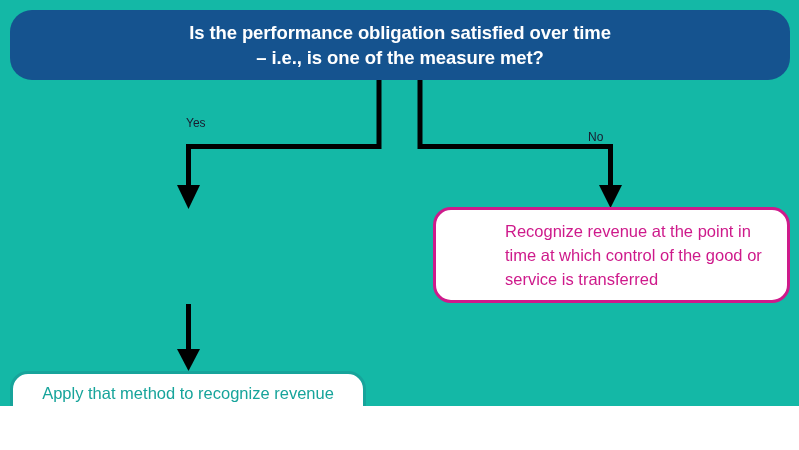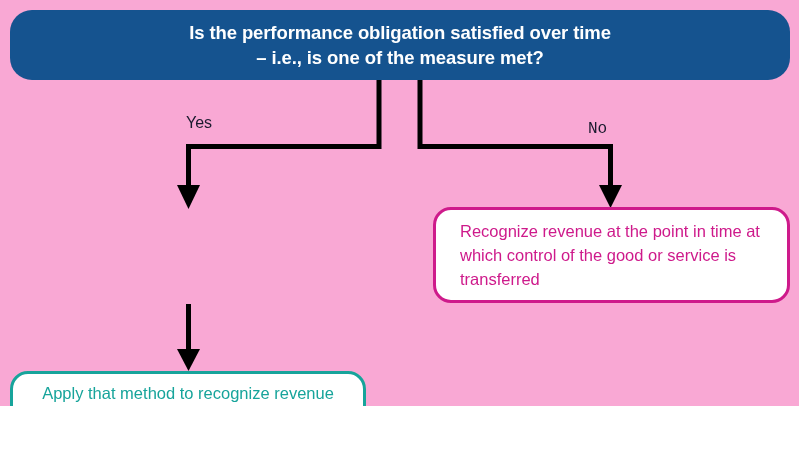--- a/index.html
+++ b/index.html
@@ -7,21 +7,21 @@
     padding: 0;
     background: #ffffff;
   }
   body {
     font-family: "Liberation Sans", sans-serif;
   }
   #canvas {
     position: relative;
     width: 799px;
     height: 406px;
-    background: #f9a8d4;
+    background: #14b8a6;
     overflow: hidden;
   }
 
   
   .decision-box {
     position: absolute;
     left: 10px;
     top: 10px;
     width: 780px;
     height: 70px;
@@ -90,32 +90,33 @@
     top: 207px;
     width: 357px;
     height: 96px;
     border-color: #CE1A8B;
   }
   #box-recognize .outcome-text {
     color: #CE1A8B;
     text-align: left;
     padding-left: 24px;
     padding-right: 10px;
+    margin-left: 45px;
   }
 
   
   .branch-label {
     position: absolute;
     color: #1A1A2E;
-    font-size: 16px;
+    font-size: 12px;
     line-height: 20px;
     white-space: nowrap;
   }
   #label-yes { left: 186px; top: 113px; }
-  #label-no  { left: 588px; top: 119px; font-family: Liberation Mono, monospace; }
+  #label-no  { left: 588px; top: 127px; }
 
   
   #connectors {
     position: absolute;
     left: 0;
     top: 0;
     width: 799px;
     height: 450px;
     pointer-events: none;
   }

